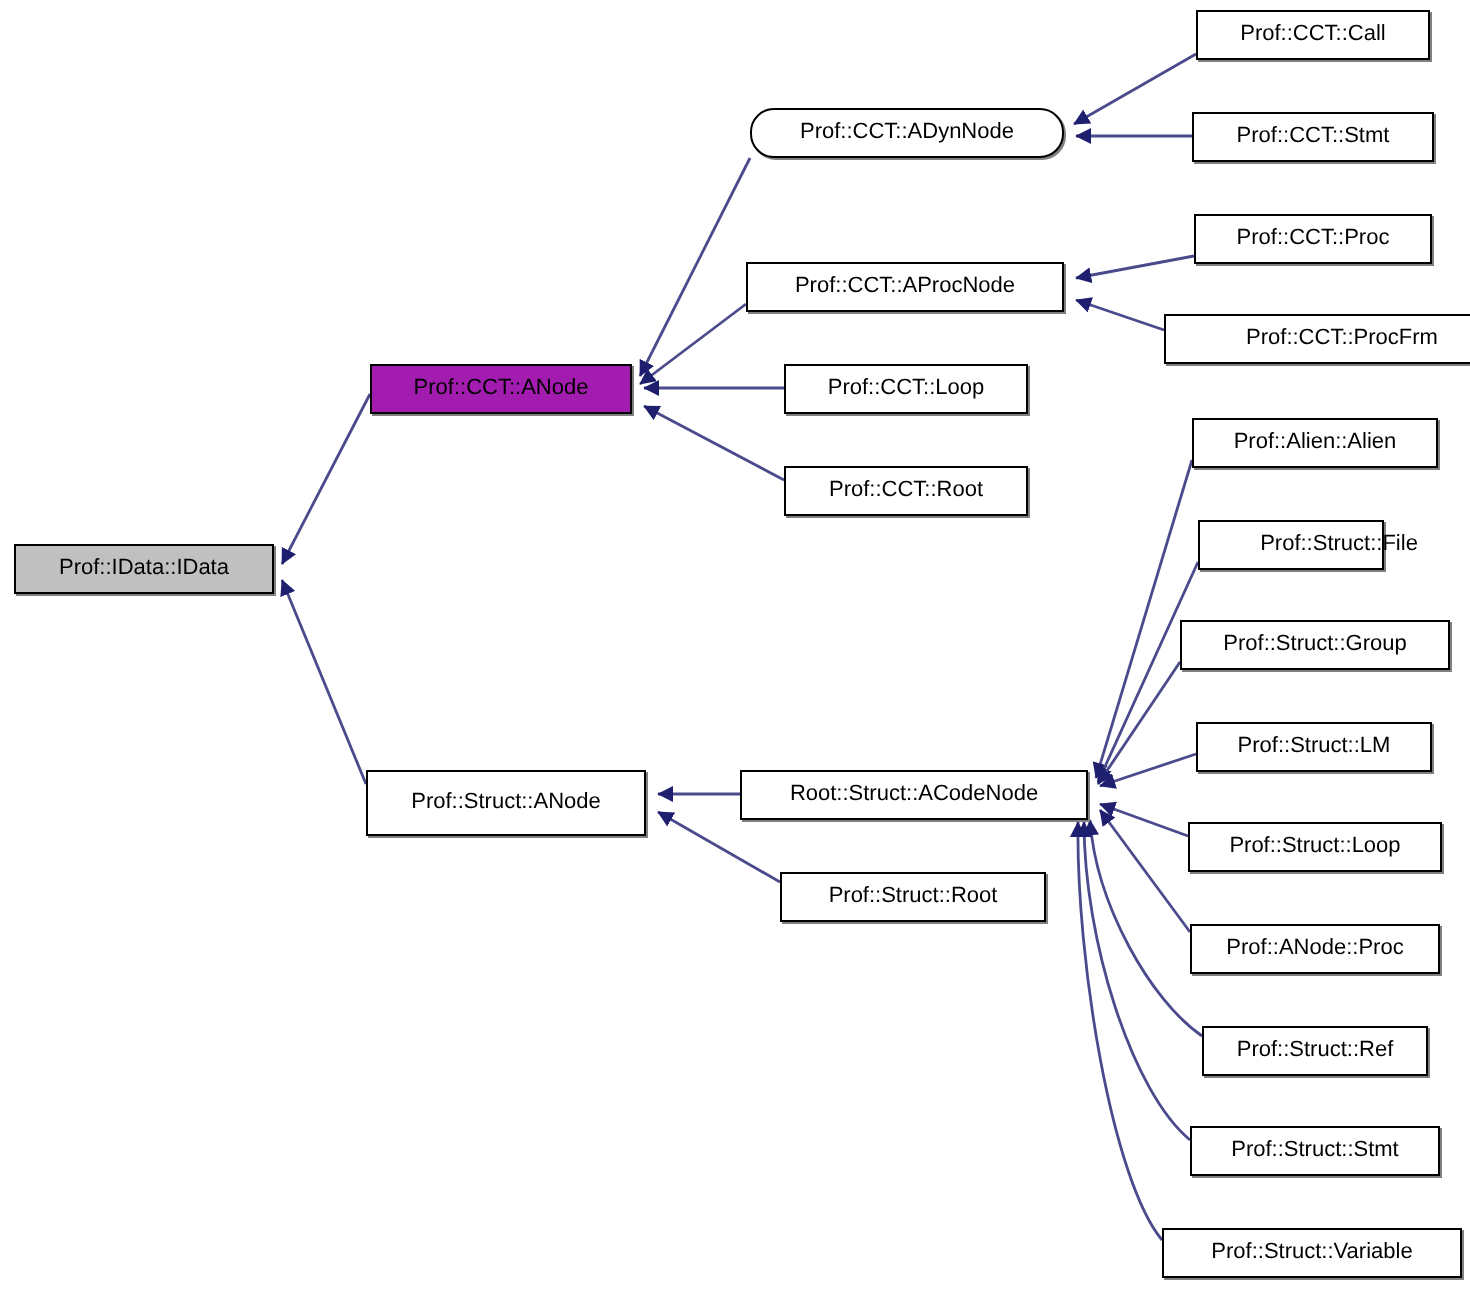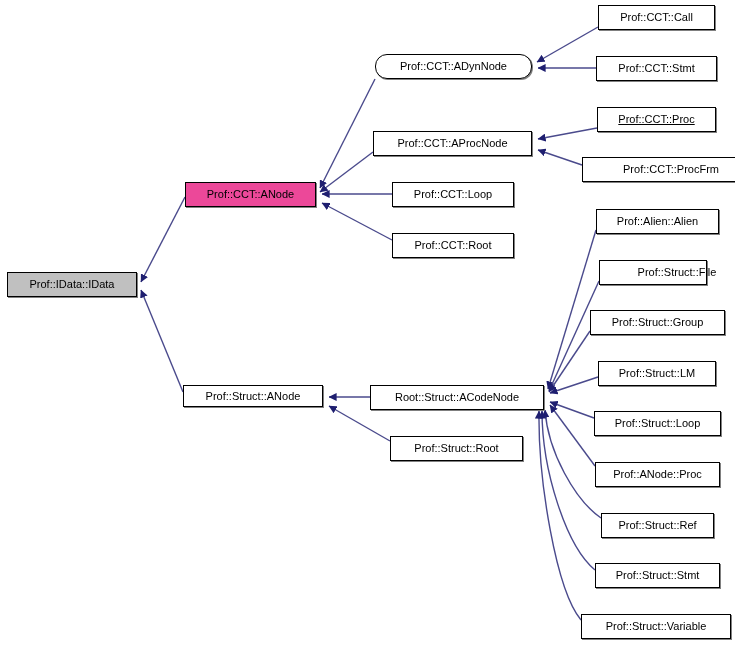--- a/index.html
+++ b/index.html
@@ -81,60 +81,60 @@
       <path d="M 595 466 L 550 405" fill="none" stroke="#4a4a8c" stroke-width="1.4" marker-end="url(#inherit-arrow)"></path>
       <path d="M 601 518 C 575 500, 548 452, 545 410" fill="none" stroke="#4a4a8c" stroke-width="1.4" marker-end="url(#inherit-arrow)"></path>
       <path d="M 595 570 C 566 546, 542 470, 542 411" fill="none" stroke="#4a4a8c" stroke-width="1.4" marker-end="url(#inherit-arrow)"></path>
       <path d="M 581 620 C 556 590, 538 480, 539 411" fill="none" stroke="#4a4a8c" stroke-width="1.4" marker-end="url(#inherit-arrow)"></path>
     </svg>
 
   <div id="node-layer">
       <div class="node highlight" style="left: 7px; top: 272px; width: 130px; height: 25px; border-color: rgb(0, 0, 0); background: rgb(192, 192, 192); color: rgb(0, 0, 0);">
         <span class="node-label">Prof::IData::IData</span>
       </div>
-      <div class="node" style="left: 185px; top: 182px; width: 131px; height: 25px; border-color: rgb(0, 0, 0); background: #ec4899; color: rgb(0, 0, 0);">
+      <div class="node" style="left: 185px; top: 182px; width: 131px; height: 25px; border-color: rgb(0, 0, 0); background: #a21caf; color: rgb(0, 0, 0);">
         <span class="node-label">Prof::CCT::ANode</span>
       </div>
       <div class="node" style="left: 375px; top: 54px; width: 157px; height: 25px; border-color: rgb(0, 0, 0); background: rgb(255, 255, 255); color: rgb(0, 0, 0); border-radius: 12px;">
         <span class="node-label">Prof::CCT::ADynNode</span>
       </div>
       <div class="node" style="left: 373px; top: 131px; width: 159px; height: 25px; border-color: rgb(0, 0, 0); background: rgb(255, 255, 255); color: rgb(0, 0, 0);">
         <span class="node-label">Prof::CCT::AProcNode</span>
       </div>
       <div class="node" style="left: 392px; top: 182px; width: 122px; height: 25px; border-color: rgb(0, 0, 0); background: rgb(255, 255, 255); color: rgb(0, 0, 0);">
         <span class="node-label">Prof::CCT::Loop</span>
       </div>
       <div class="node" style="left: 392px; top: 233px; width: 122px; height: 25px; border-color: rgb(0, 0, 0); background: rgb(255, 255, 255); color: rgb(0, 0, 0);">
         <span class="node-label">Prof::CCT::Root</span>
       </div>
       <div class="node" style="left: 598px; top: 5px; width: 117px; height: 25px; border-color: rgb(0, 0, 0); background: rgb(255, 255, 255); color: rgb(0, 0, 0);">
         <span class="node-label">Prof::CCT::Call</span>
       </div>
       <div class="node" style="left: 596px; top: 56px; width: 121px; height: 25px; border-color: rgb(0, 0, 0); background: rgb(255, 255, 255); color: rgb(0, 0, 0);">
         <span class="node-label">Prof::CCT::Stmt</span>
       </div>
-      <div class="node" style="left: 597px; top: 107px; width: 119px; height: 25px; border-color: rgb(0, 0, 0); background: rgb(255, 255, 255); color: rgb(0, 0, 0); text-decoration: underline;">
+      <div class="node" style="left: 597px; top: 107px; width: 119px; height: 25px; border-color: rgb(0, 0, 0); background: rgb(255, 255, 255); color: rgb(0, 0, 0);">
         <span class="node-label">Prof::CCT::Proc</span>
       </div>
       <div class="node" style="left: 582px; top: 157px; width: 178px; height: 25px; border-color: rgb(0, 0, 0); background: rgb(255, 255, 255); color: rgb(0, 0, 0);">
         <span class="node-label">Prof::CCT::ProcFrm</span>
       </div>
-      <div class="node" style="left: 183px; top: 385px; width: 140px; height: 22px; border-color: rgb(0, 0, 0); background: rgb(255, 255, 255); color: rgb(0, 0, 0);">
+      <div class="node" style="left: 183px; top: 385px; width: 140px; height: 33px; border-color: rgb(0, 0, 0); background: rgb(255, 255, 255); color: rgb(0, 0, 0);">
         <span class="node-label">Prof::Struct::ANode</span>
       </div>
       <div class="node" style="left: 370px; top: 385px; width: 174px; height: 25px; border-color: rgb(0, 0, 0); background: rgb(255, 255, 255); color: rgb(0, 0, 0);">
         <span class="node-label">Root::Struct::ACodeNode</span>
       </div>
       <div class="node" style="left: 390px; top: 436px; width: 133px; height: 25px; border-color: rgb(0, 0, 0); background: rgb(255, 255, 255); color: rgb(0, 0, 0);">
         <span class="node-label">Prof::Struct::Root</span>
       </div>
       <div class="node" style="left: 596px; top: 209px; width: 123px; height: 25px; border-color: rgb(0, 0, 0); background: rgb(255, 255, 255); color: rgb(0, 0, 0);">
         <span class="node-label">Prof::Alien::Alien</span>
       </div>
-      <div class="node" style="left: 599px; top: 260px; width: 108px; height: 25px; border-color: rgb(0, 0, 0); background: rgb(255, 255, 255); color: rgb(0, 0, 0); padding-left: 48px;">
+      <div class="node" style="left: 599px; top: 260px; width: 93px; height: 25px; border-color: rgb(0, 0, 0); background: rgb(255, 255, 255); color: rgb(0, 0, 0); padding-left: 48px;">
         <span class="node-label">Prof::Struct::File</span>
       </div>
       <div class="node" style="left: 590px; top: 310px; width: 135px; height: 25px; border-color: rgb(0, 0, 0); background: rgb(255, 255, 255); color: rgb(0, 0, 0);">
         <span class="node-label">Prof::Struct::Group</span>
       </div>
       <div class="node" style="left: 598px; top: 361px; width: 118px; height: 25px; border-color: rgb(0, 0, 0); background: rgb(255, 255, 255); color: rgb(0, 0, 0);">
         <span class="node-label">Prof::Struct::LM</span>
       </div>
       <div class="node" style="left: 594px; top: 411px; width: 127px; height: 25px; border-color: rgb(0, 0, 0); background: rgb(255, 255, 255); color: rgb(0, 0, 0);">
         <span class="node-label">Prof::Struct::Loop</span>

